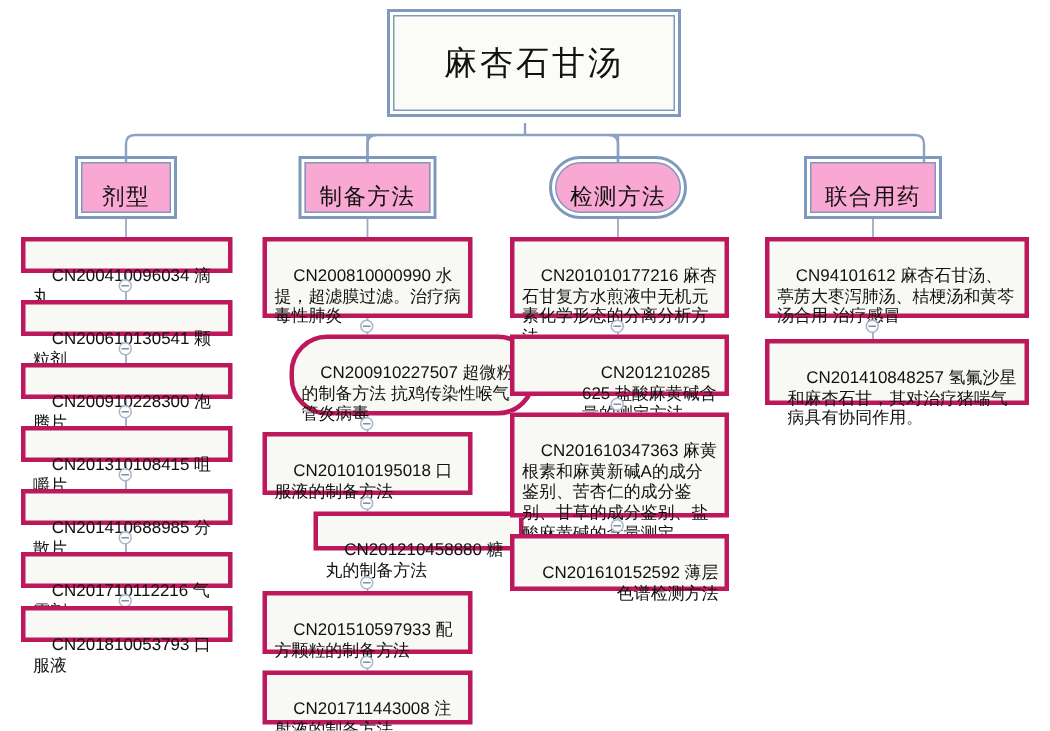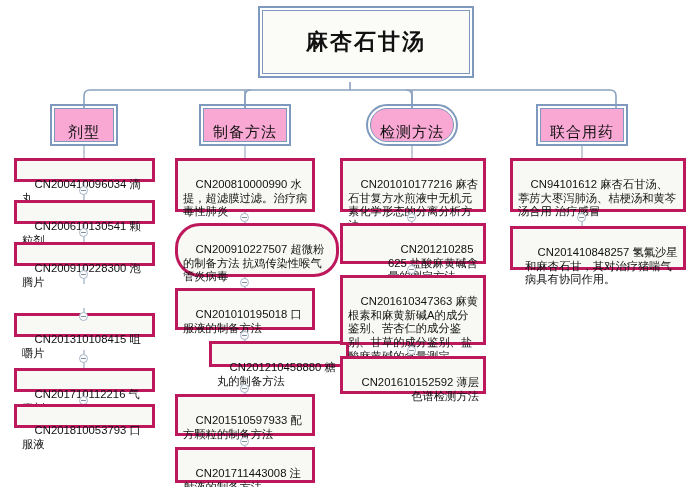--- a/index.html
+++ b/index.html
@@ -115,21 +115,21 @@
       <path d="M412,264 L412,275"></path>
       <path d="M412,345 L412,356"></path>
     </g>
 
     <g fill="none" stroke="#9bacc2" stroke-width="1.2">
       <path d="M582,145 L582,158"></path>
       <path d="M582,212 L582,226"></path>
     </g>
   </svg>
 
-  <div class="node root" style="left:262px;top:10px;width:208px;height:64px;font-weight:bold;">
+  <div class="node root" style="left:262px;top:10px;width:188px;height:64px;">
     <span>麻杏石甘汤</span>
   </div>
 
   <div class="node cat" style="left:54px;top:108px;width:60px;height:34px;">
     <span>剂型</span>
   </div>
   <div class="node cat" style="left:203px;top:108px;width:84px;height:34px;">
     <span>制备方法</span>
   </div>
   <div class="node cat" style="left:370px;top:108px;width:84px;height:34px;border-radius:17px;">
@@ -147,42 +147,45 @@
   <div class="node leaf" style="left:14px;top:200px;width:141px;height:24px;">
     <span>CN200610130541 颗粒剂</span>
   </div>
   <div class="toggle" style="left:79px;top:228px;"></div>
 
   <div class="node leaf" style="left:14px;top:242px;width:141px;height:24px;">
     <span>CN200910228300 泡腾片</span>
   </div>
   <div class="toggle" style="left:79px;top:270px;"></div>
 
-  <div class="node leaf" style="left:14px;top:284px;width:141px;height:24px;margin-top:29px;">
+  <div class="node leaf" style="left:14px;top:284px;width:141px;height:24px;">
     <span>CN201310108415 咀嚼片</span>
   </div>
   <div class="toggle" style="left:79px;top:312px;"></div>
 
+  <div class="node leaf" style="left:14px;top:326px;width:141px;height:24px;">
+    <span>CN201410688985 分散片</span>
+  </div>
   <div class="toggle" style="left:79px;top:354px;"></div>
 
   <div class="node leaf" style="left:14px;top:368px;width:141px;height:24px;">
     <span>CN201710112216 气雾剂</span>
   </div>
   <div class="toggle" style="left:79px;top:396px;"></div>
 
   <div class="node leaf" style="left:14px;top:404px;width:141px;height:24px;">
     <span>CN201810053793 口服液</span>
   </div>
 
   <div class="node leaf" style="left:175px;top:158px;width:140px;height:54px;">
     <span>CN200810000990 水提，超滤膜过滤。治疗病毒性肺炎</span>
   </div>
   <div class="toggle" style="left:240px;top:213px;"></div>
 
-  <div class="node leaf" style="left:175px;top:223px;width:164px;height:54px;border-radius:25px;">
+  <div class="node leaf" style="left:193px;top:223px;width:164px;height:54px;border-radius:25px;">
     <span>CN200910227507 超微粉的制备方法 抗鸡传染性喉气管炎病毒</span>
   </div>
   <div class="toggle" style="left:240px;top:278px;"></div>
 
   <div class="node leaf" style="left:175px;top:288px;width:140px;height:42px;">
     <span>CN201010195018 口服液的制备方法</span>
   </div>
   <div class="toggle" style="left:240px;top:331px;"></div>
 
   <div class="node leaf" style="left:162px;top:341px;width:140px;height:26px;margin-left:47px;">

